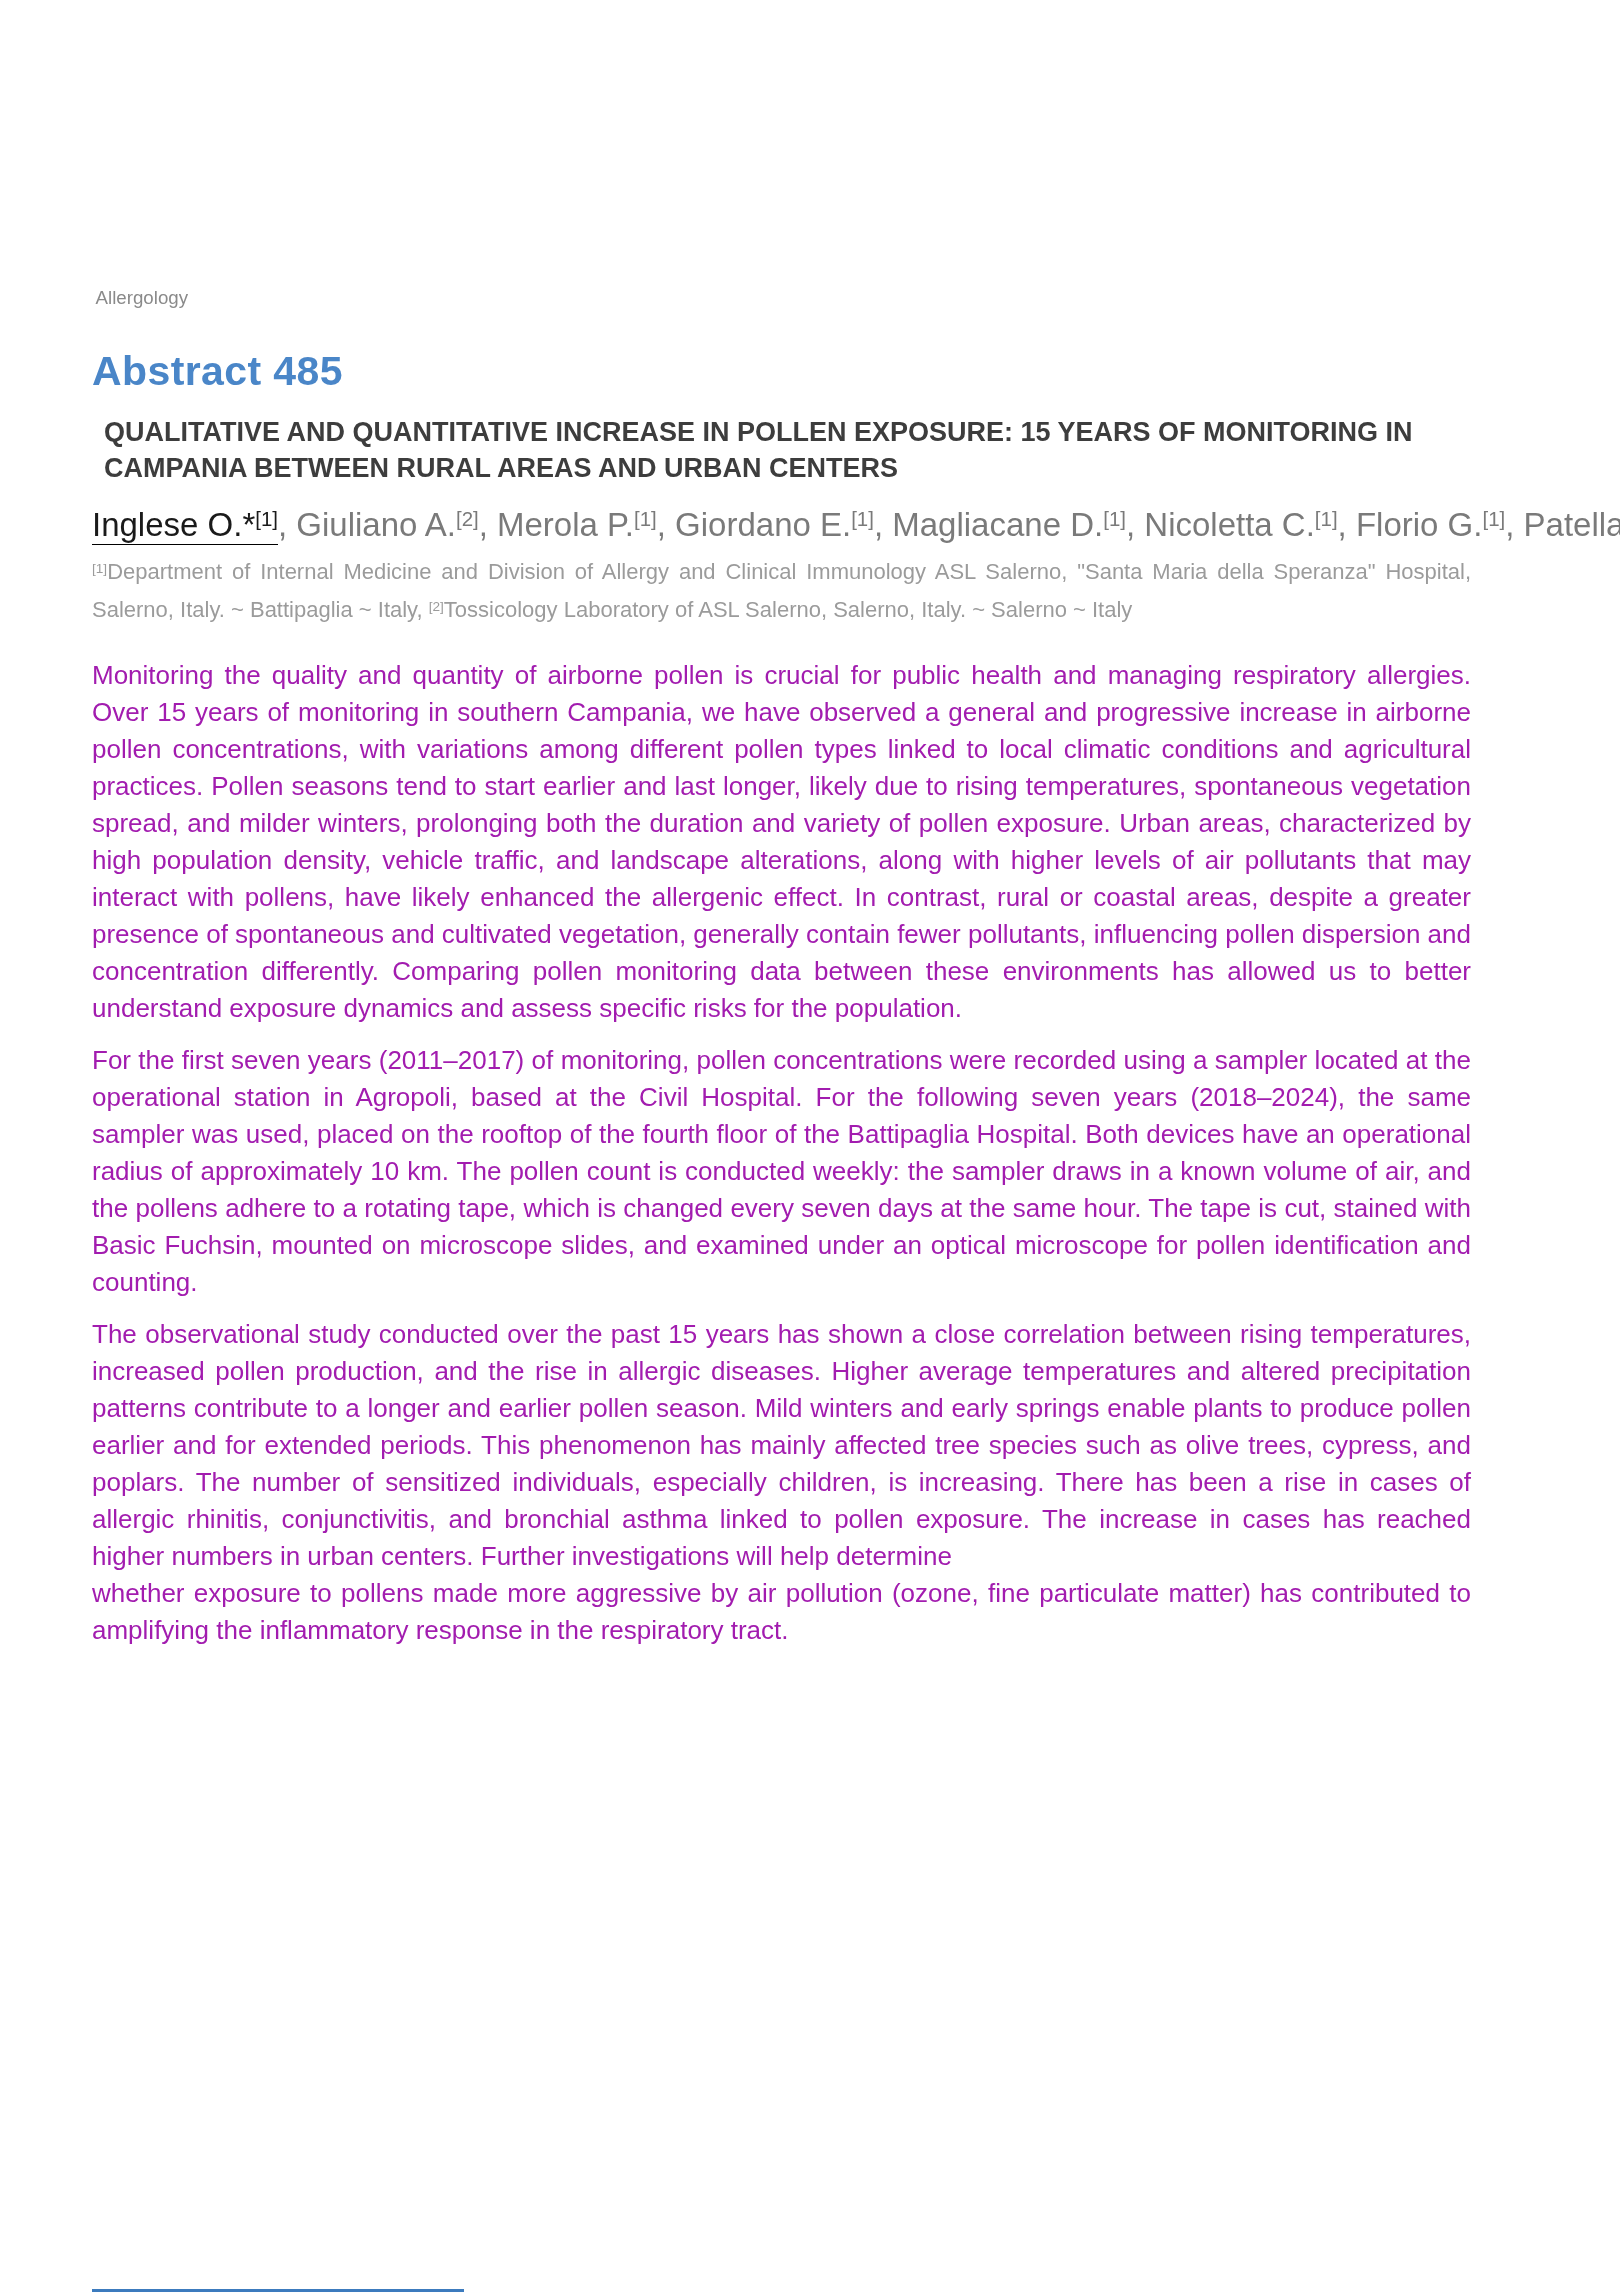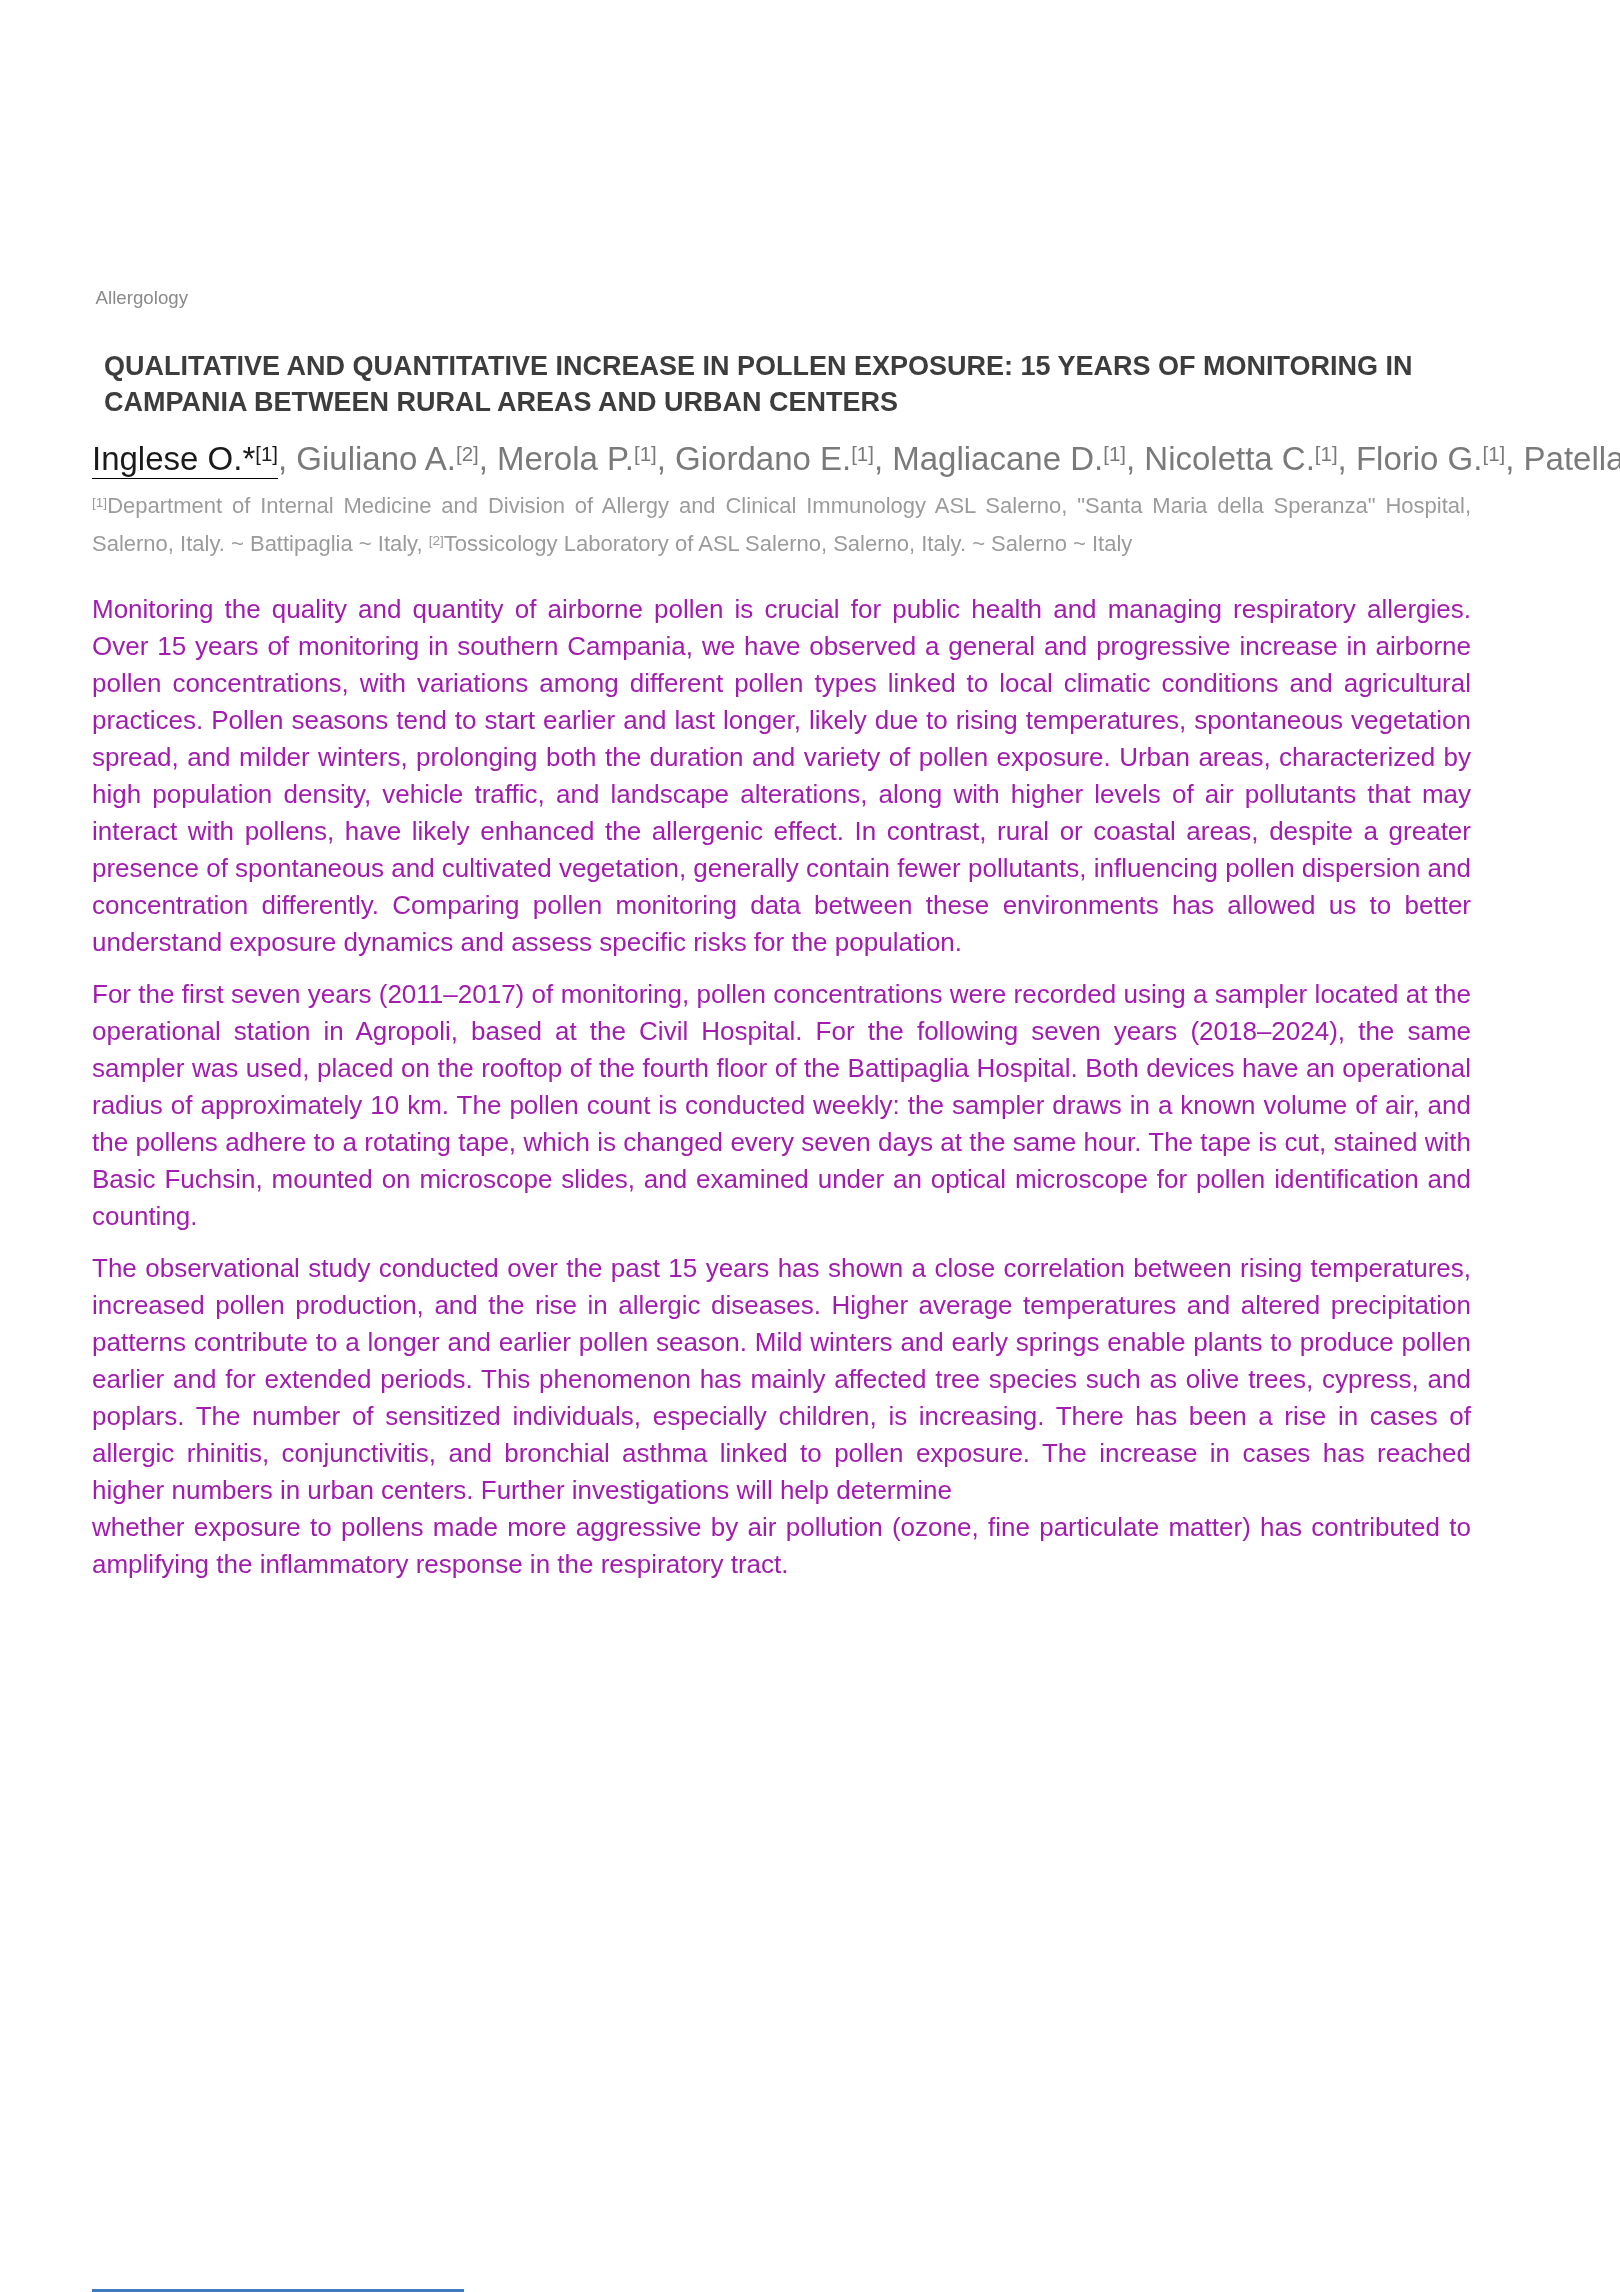--- a/index.html
+++ b/index.html
@@ -83,20 +83,21 @@
   }
 </style>
 </head>
 <body>
 
 <div class="page">
   <div class="content">
 
     <div class="category-label">Allergology</div>
 
+    <h1 class="abstract-number">Abstract 485</h1>
 
     <h2 class="abstract-heading">QUALITATIVE AND QUANTITATIVE INCREASE IN POLLEN EXPOSURE: 15 YEARS OF MONITORING IN CAMPANIA BETWEEN RURAL AREAS AND URBAN CENTERS</h2>
 
     <div class="authors" id="authors"><span class="author presenting"><span>Inglese O.*</span><span class="sup">[1]</span></span><span>, </span><span class="author"><span>Giuliano A.</span><span class="sup">[2]</span></span><span>, </span><span class="author"><span>Merola P.</span><span class="sup">[1]</span></span><span>, </span><span class="author"><span>Giordano E.</span><span class="sup">[1]</span></span><span>, </span><span class="author"><span>Magliacane D.</span><span class="sup">[1]</span></span><span>, </span><span class="author"><span>Nicoletta C.</span><span class="sup">[1]</span></span><span>, </span><span class="author"><span>Florio G.</span><span class="sup">[1]</span></span><span>, </span><span class="author"><span>Patella V.</span><span class="sup">[1]</span></span></div>
 
     <div class="affiliations" id="affiliations"><span class="sup">[1]</span><span>Department of Internal Medicine and Division of Allergy and Clinical Immunology ASL Salerno, "Santa Maria della Speranza" Hospital, Salerno, Italy. ~ Battipaglia ~ Italy, </span><span class="sup">[2]</span><span>Tossicology Laboratory of ASL Salerno, Salerno, Italy. ~ Salerno ~ Italy</span></div>
 
     <div class="body-text">
       <p>Monitoring the quality and quantity of airborne pollen is crucial for public health and managing respiratory allergies. Over 15 years of monitoring in southern Campania, we have observed a general and progressive increase in airborne pollen concentrations, with variations among different pollen types linked to local climatic conditions and agricultural practices. Pollen seasons tend to start earlier and last longer, likely due to rising temperatures, spontaneous vegetation spread, and milder winters, prolonging both the duration and variety of pollen exposure. Urban areas, characterized by high population density, vehicle traffic, and landscape alterations, along with higher levels of air pollutants that may interact with pollens, have likely enhanced the allergenic effect. In contrast, rural or coastal areas, despite a greater presence of spontaneous and cultivated vegetation, generally contain fewer pollutants, influencing pollen dispersion and concentration differently. Comparing pollen monitoring data between these environments has allowed us to better understand exposure dynamics and assess specific risks for the population.</p>
       <p>For the first seven years (2011–2017) of monitoring, pollen concentrations were recorded using a sampler located at the operational station in Agropoli, based at the Civil Hospital. For the following seven years (2018–2024), the same sampler was used, placed on the rooftop of the fourth floor of the Battipaglia Hospital. Both devices have an operational radius of approximately 10 km. The pollen count is conducted weekly: the sampler draws in a known volume of air, and the pollens adhere to a rotating tape, which is changed every seven days at the same hour. The tape is cut, stained with Basic Fuchsin, mounted on microscope slides, and examined under an optical microscope for pollen identification and counting.</p>

